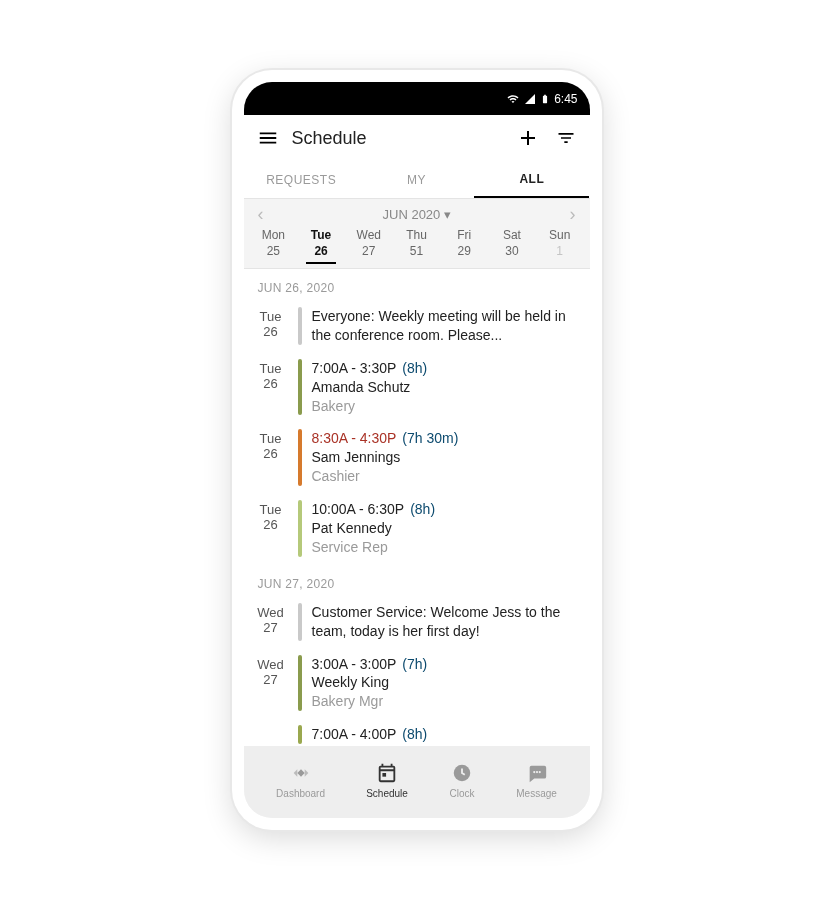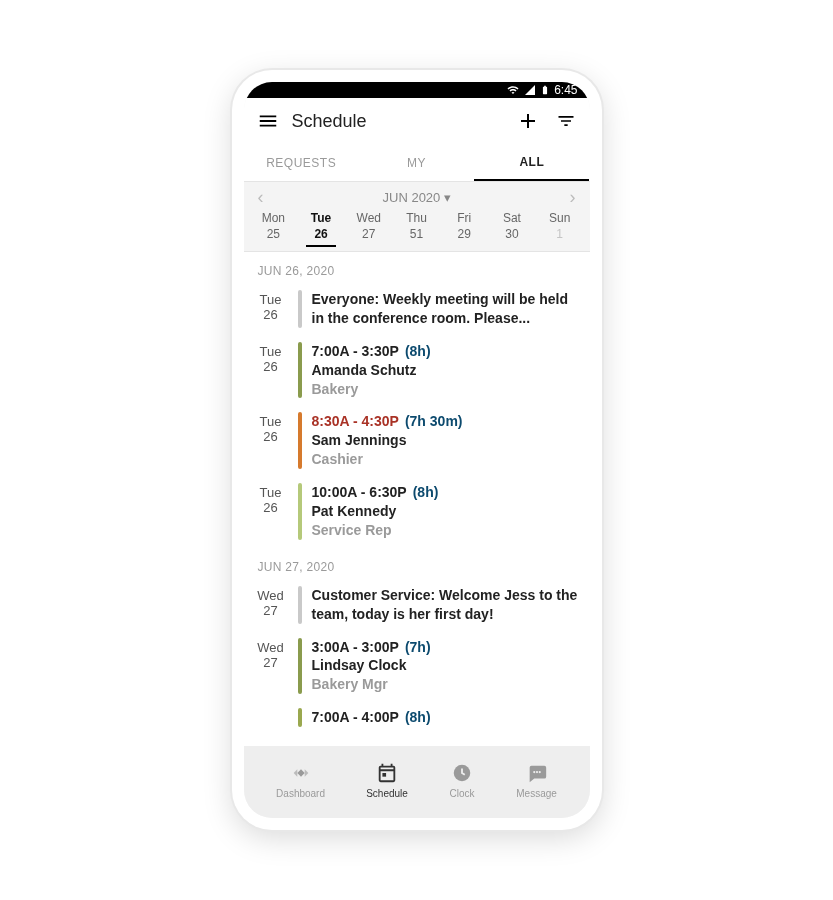--- a/index.html
+++ b/index.html
@@ -27,21 +27,21 @@
     height: 100%;
     border-radius: 28px;
     overflow: hidden;
     background: #f6f6f6;
     display: flex;
     flex-direction: column;
   }
   .statusbar {
     background: #000;
     color: #fff;
-    height: 16px;
+    height: 33px;
     display: flex;
     align-items: center;
     justify-content: flex-end;
     padding: 0 12px;
     font-size: 12px;
     gap: 4px;
   }
   .statusbar svg { fill:#fff; }
   .appbar {
     background: #fff;
@@ -92,21 +92,21 @@
   .dateheader { color:#9a9a9a; font-size:12px; padding:12px 14px 6px; letter-spacing:.3px;}
   .row {
     display:flex; padding:6px 10px 8px 10px; gap:10px;
   }
   .rowday {
     width:34px; text-align:center; color:#555; font-size:13px; padding-top:2px;
   }
   .rowday .dw{display:block;}
   .rowday .dn{display:block;}
   .stripewrap{ width:4px; border-radius:2px;}
-  .content { flex:1; font-size:14px; line-height:1.35; color:#222;font-weight:bold; }
+  .content { flex:1; font-size:14px; line-height:1.35; color:#222; }
   .content .time { }
   .content .dur { color:#0c4a6e; margin-left:6px;}
   .content .name { }
   .content .role { color:#9a9a9a; }
   .noterow .stripewrap{ background:#c9c9c9;}
   .bottomnav{
     background:#eeeeee;
     height:72px;
     display:flex;
     align-items:center;
@@ -245,21 +245,21 @@
           </div>
           <div class="stripewrap"></div>
           <div class="content">Customer Service: Welcome Jess to the team, today is her first day!</div>
         </div>
         <div class="row">
           <div class="rowday">
             <span class="dw">Wed</span>
             <span class="dn">27</span>
           </div>
           <div class="stripewrap" style="background: rgb(138, 155, 77);"></div>
-          <div class="content"><span class="time">3:00A - 3:00P</span><span class="dur">(7h)</span><br><span class="name">Lindsay Clock</span><br><span class="role">Bakery Mgr</span></div>
+          <div class="content"><span class="time">3:00A - 3:00P</span><span class="dur">(7h)</span><br><span class="name">Weekly King</span><br><span class="role">Bakery Mgr</span></div>
         </div>
         <div class="row">
           <div class="rowday">
             <span class="dw"></span>
             <span class="dn"></span>
           </div>
           <div class="stripewrap" style="background: rgb(154, 168, 79);"></div>
           <div class="content"><span class="time">7:00A - 4:00P</span><span class="dur">(8h)</span></div>
         </div>
       </div>

